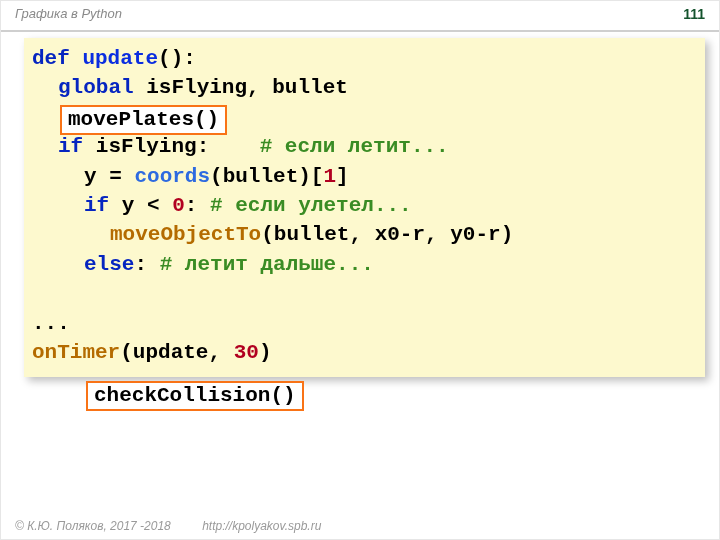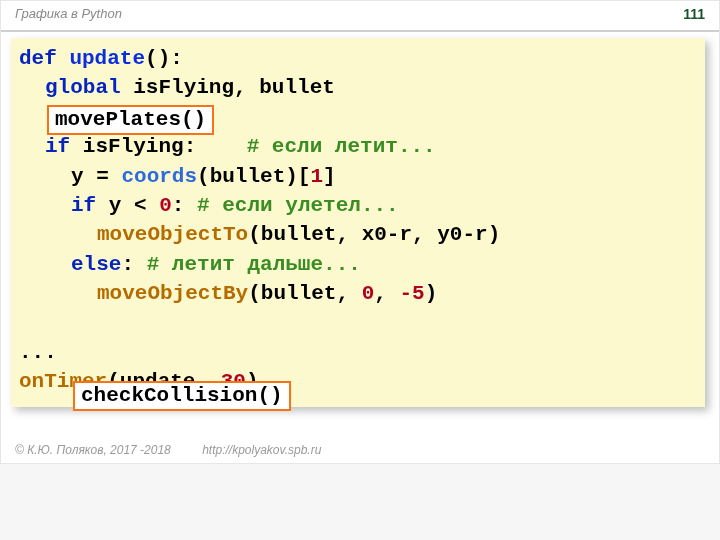--- a/index.html
+++ b/index.html
@@ -6,21 +6,21 @@
     margin: 0;
     padding: 0;
     width: 720px;
     height: 540px;
     font-family: Arial, Helvetica, sans-serif;
     background: #f6f6f6;
     overflow: hidden;
   }
   .slide {
     width: 720px;
-    height: 464px;
+    height: 540px;
     background: #ffffff;
     position: relative;
     box-sizing: border-box;
     padding: 0 0 0 0;
     border: 1px solid #e6e6e6;
   }
   .top-bar {
     position: relative;
     height: 22px;
     font-size: 13px;
@@ -42,21 +42,21 @@
     font-weight: bold;
     color: #7a6700;
     padding: 0 14px 2px 14px;
   }
   .title-rule {
     margin: 2px 0 0 0;
     border: 0;
     border-top: 2px solid #cfcfcf;
   }
   .code-block {
-    margin: 6px 14px 0 10px;
+    margin: 6px 14px 0 23px;
     background: #fdf9ce;
     box-shadow: 4px 4px 8px rgba(0,0,0,0.25);
     padding: 6px 8px 10px 8px;
     font-family: "Courier New", Courier, monospace;
     font-size: 21px;
     font-weight: bold;
     line-height: 1.4;
     color: #000;
     position: relative;
   }
@@ -138,21 +138,20 @@
 
   <div class="code-block">
     <div class="line"><span class="kw">def</span><span class="fn"> update</span><span class="plain">():</span></div>
     <div class="line"><span class="ind1"><span class="gbl">global</span><span class="plain"> isFlying, bullet</span></span></div>
     <div class="line"><span class="ind1"> </span></div>
     <div class="line"><span class="ind1"><span class="kw">if</span><span class="plain"> isFlying:    </span><span class="cmt"># если летит...</span></span></div>
     <div class="line"><span class="ind2"><span class="plain">y = </span><span class="builtin">coords</span><span class="plain">(bullet)[</span><span class="num">1</span><span class="plain">]</span></span></div>
     <div class="line"><span class="ind2"><span class="kw">if</span><span class="plain"> y &lt; </span><span class="num">0</span><span class="plain">: </span><span class="cmt"># если улетел...</span></span></div>
     <div class="line"><span class="ind3"><span class="call">moveObjectTo</span><span class="plain">(bullet, x0-r, y0-r)</span></span></div>
     <div class="line"><span class="ind2"><span class="kw">else</span><span class="plain">: </span><span class="cmt"># летит дальше...</span></span></div>
-    <div class="line"><span class="ind3"><span class="call">moveObjectBy</span><span class="plain">(bullet, </span><span class="num">0</span><span class="plain">, </span><span class="num">-5</span><span class="plain">)</span></span></div>
     <div class="line"><span class="ind3"> </span></div>
     <div class="line"><span class="plain">...</span></div>
     <div class="line"><span class="call">onTimer</span><span class="plain">(</span><span class="plain">update</span><span class="plain">, </span><span class="num">30</span><span class="plain">)</span></div>
 
     <div class="highlight hl1">movePlates()</div>
     <div class="highlight hl2">checkCollision()</div>
   </div>
 
 
   <div class="footer">

